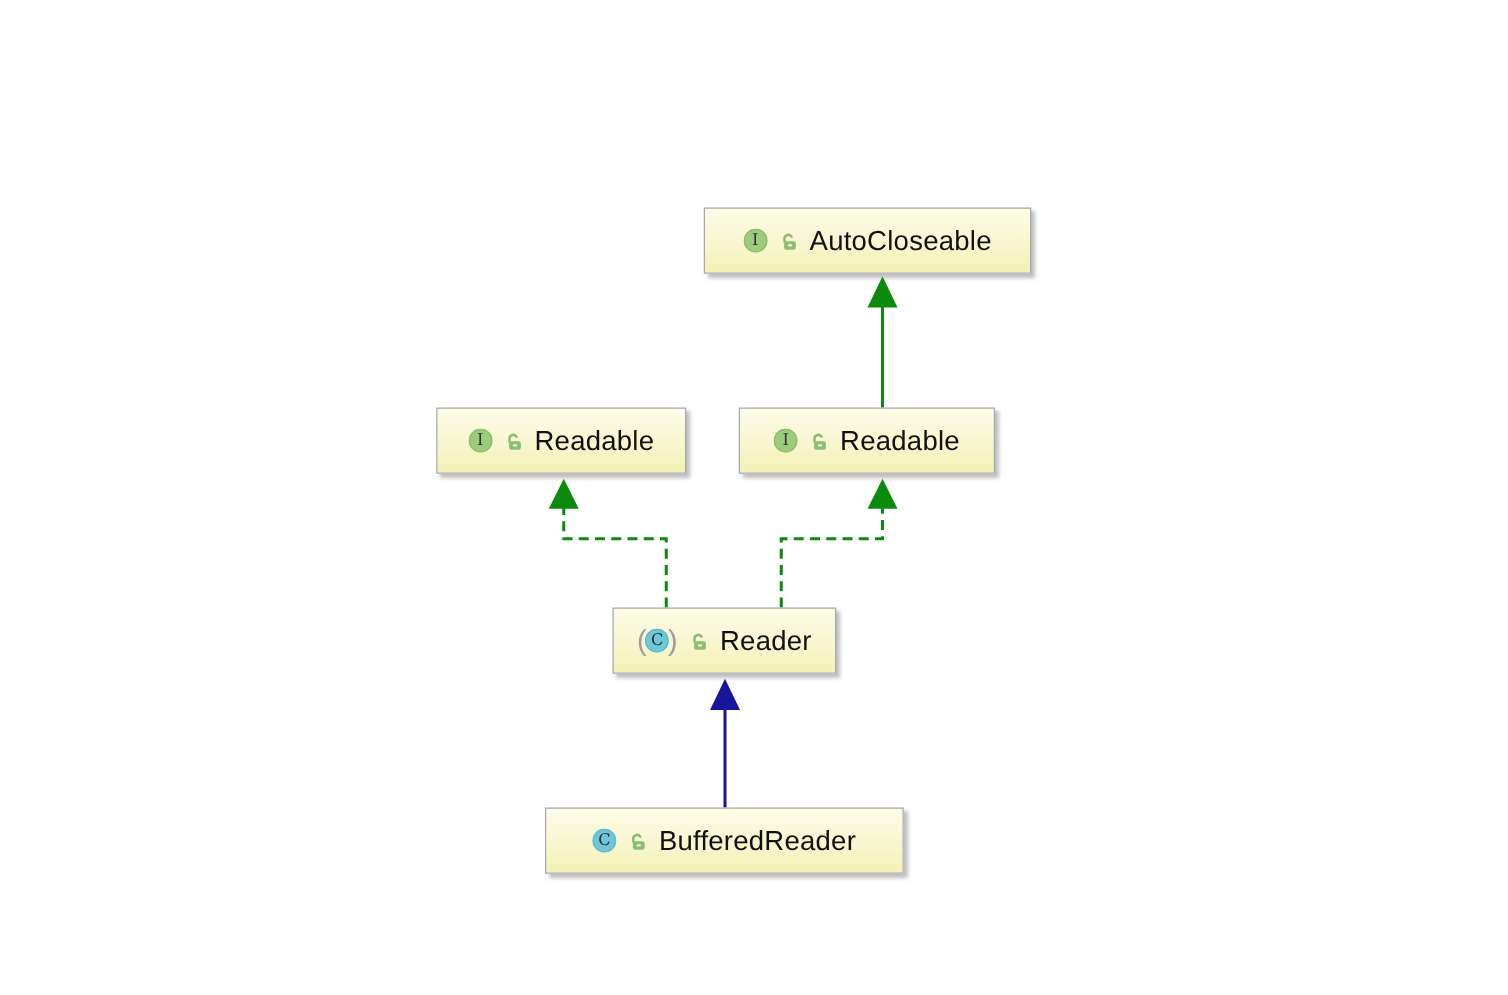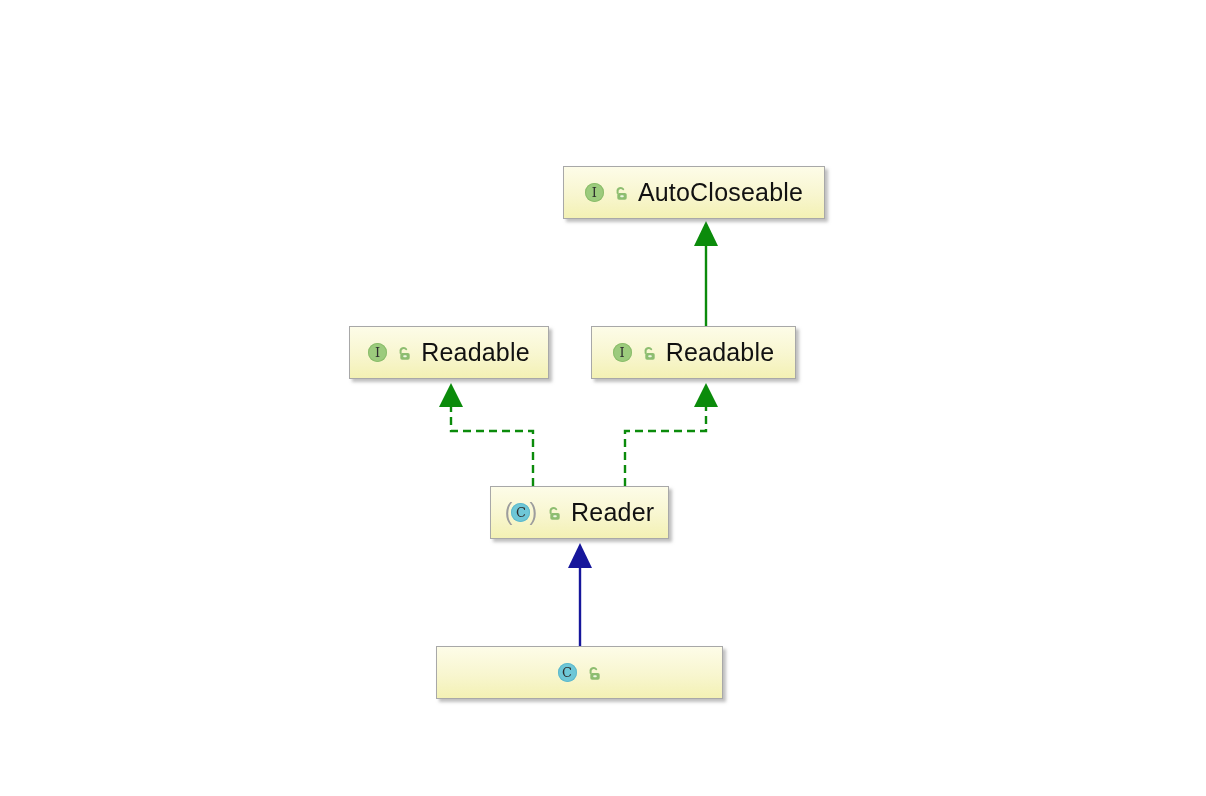--- a/index.html
+++ b/index.html
@@ -49,21 +49,21 @@
     border: 1px solid #a8a8a8;
     background: linear-gradient(180deg, #fdfce8 0%, #f8f6cf 55%, #f3f1b4 100%);
     box-shadow: 3px 3px 3px rgba(130,130,130,0.5);
     display: flex;
     align-items: center;
     justify-content: center;
     gap: 9px;
     cursor: default;
   }
   .node-label {
-    font-size: 25px;
+    font-size: 22px;
     letter-spacing: 0.2px;
     color: #111111;
     white-space: nowrap;
   }
   .kicon {
     width: 19px;
     height: 19px;
     border-radius: 50%;
     display: inline-flex;
     align-items: center;
@@ -182,15 +182,16 @@
 
   <div class="node" style="left:436px; top:646px; width:287px;">
     <span class="kicon cls">
       <span>C</span>
     </span>
     <svg class="lock" width="16" height="16" viewBox="0 0 16 16">
       <path d="M4.6 8.1 V6.6 A3.1 3.1 0 0 1 10.2 4.3" stroke="#8dbd70" stroke-width="2" fill="none" stroke-linecap="round"></path>
       <rect x="4.3" y="7.9" width="9.4" height="6.9" rx="1.8" fill="#8dbd70"></rect>
       <rect x="7.2" y="10.3" width="3.6" height="1.9" rx="0.9" fill="#edf5e3"></rect>
     </svg>
+    <span class="node-label">BufferedReader</span>
   </div>
 
 </div>
 
 </body></html>

